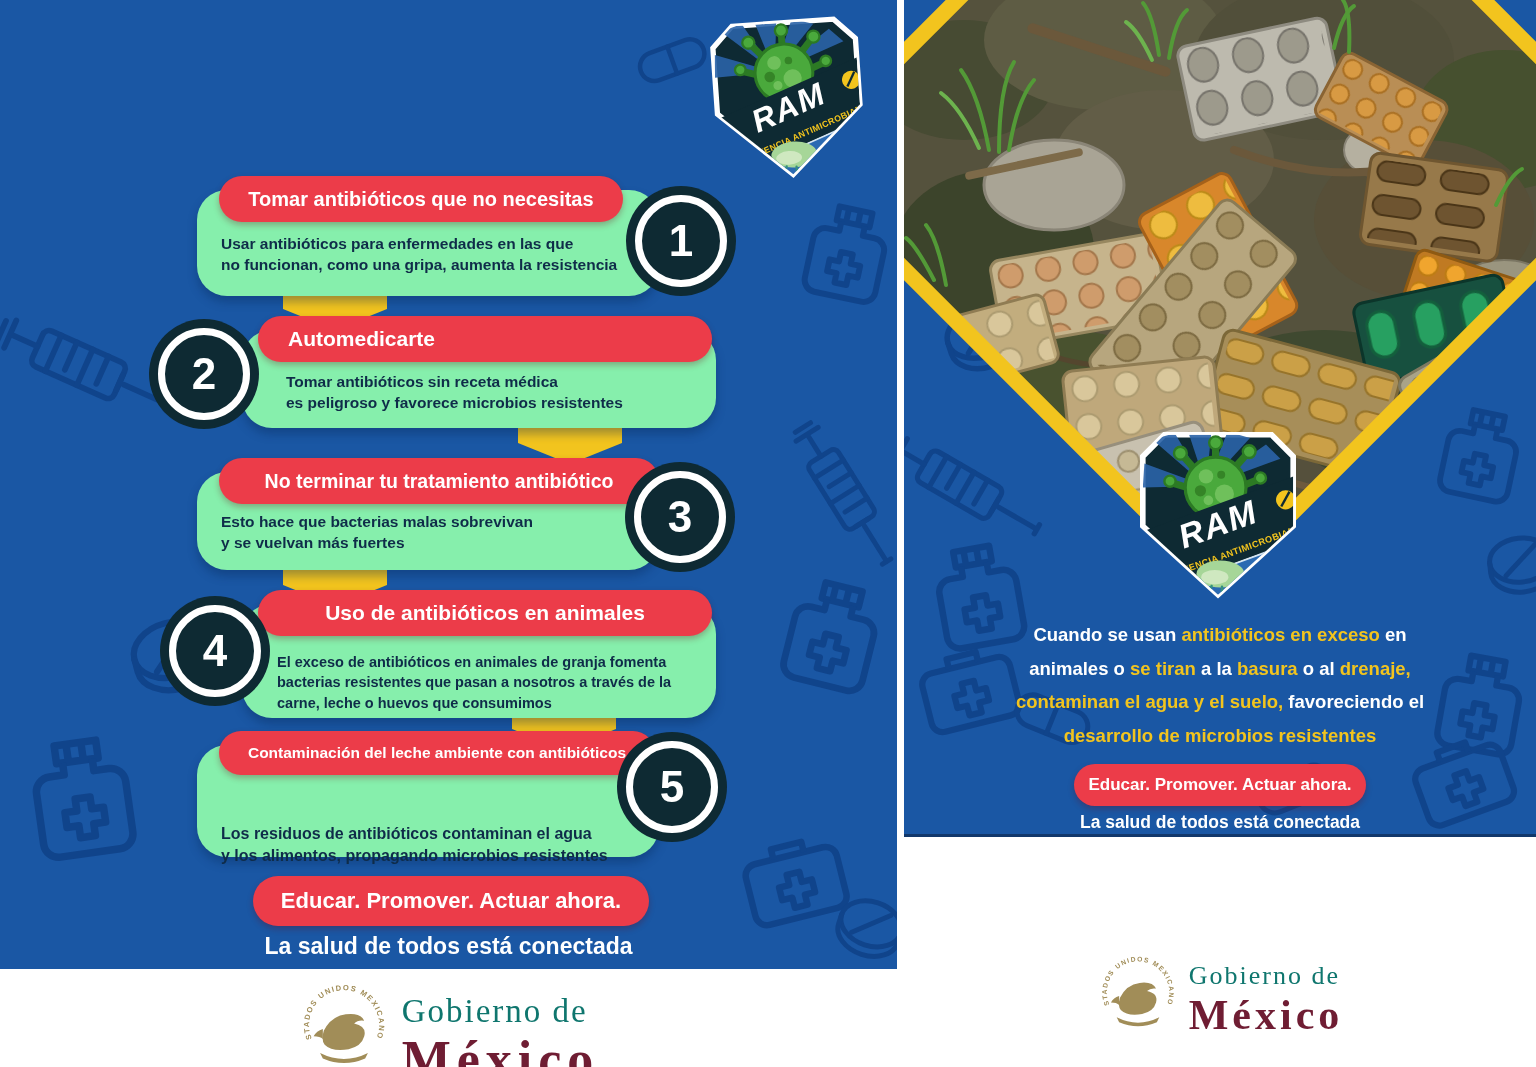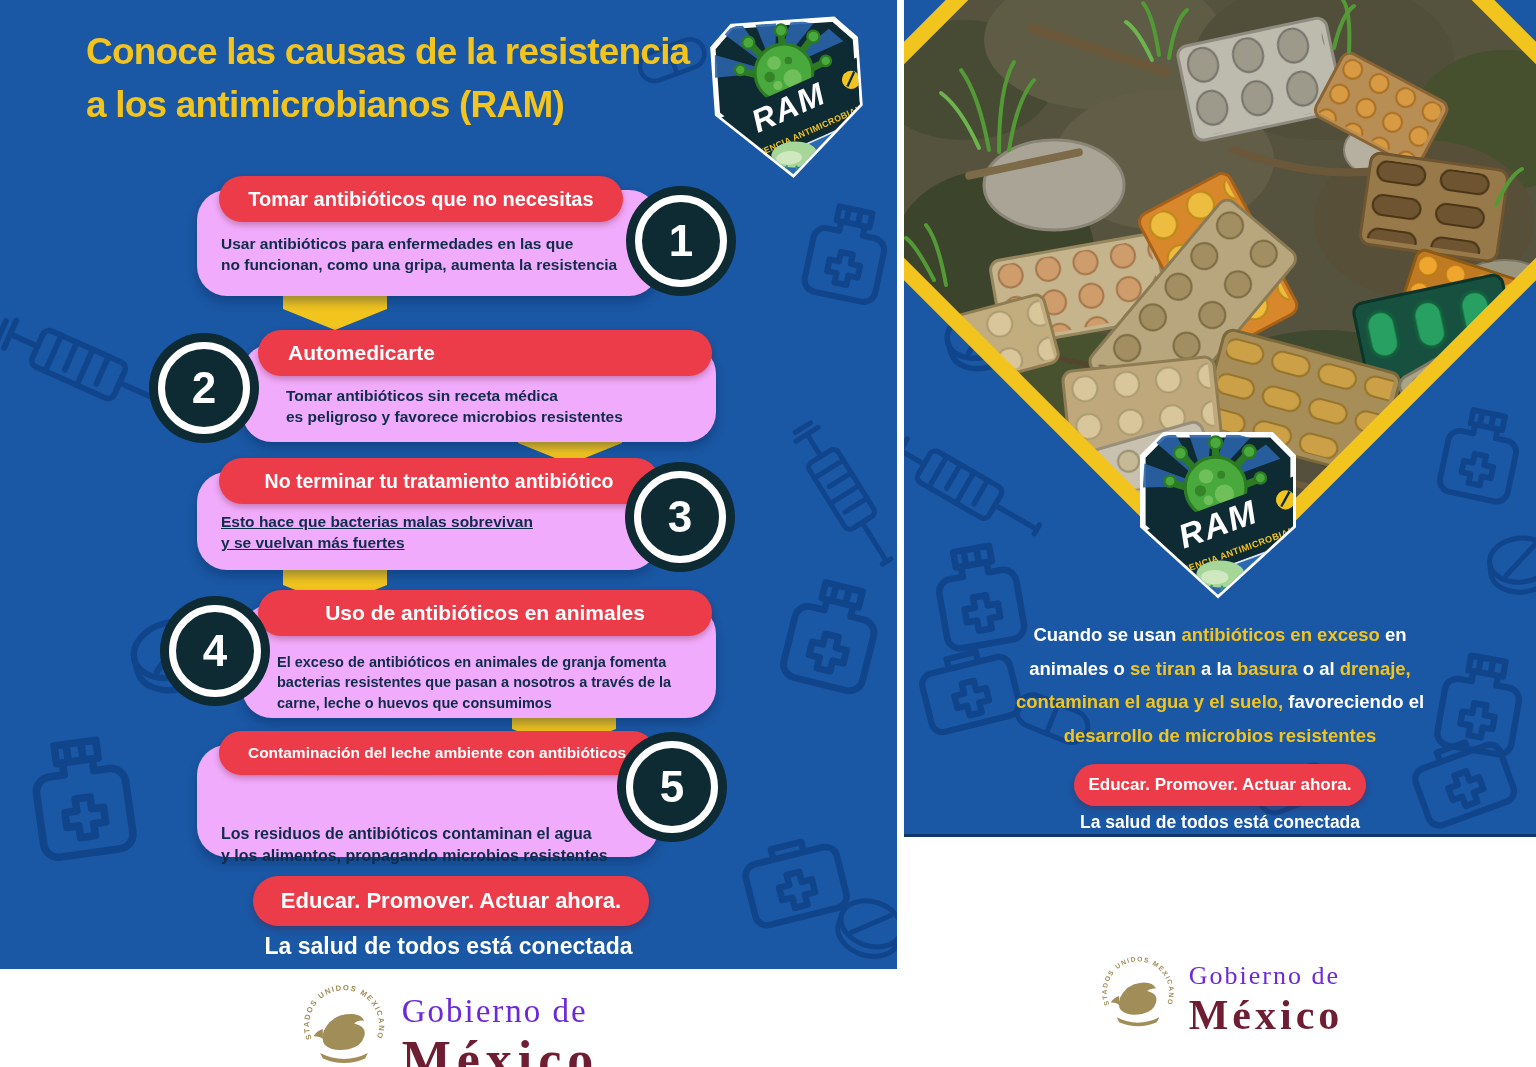--- a/index.html
+++ b/index.html
@@ -19,50 +19,50 @@
   .doodles{position:absolute;left:0;top:0;pointer-events:none;}
 
   
   .title{position:absolute;left:86px;top:26px;width:680px;color:var(--yellow);
          font-size:37px;font-weight:bold;letter-spacing:-0.8px;line-height:1.42;
          white-space:pre-line;}
   .badge{position:absolute;}
   .badge-left{left:712px;top:18px;width:152px;transform:rotate(-4deg);}
   .badge-right{left:234px;top:430px;width:160px;}
 
-  .card{position:absolute;background:#f0abfc;border-radius:30px;z-index:1;
+  .card{position:absolute;background:#86efac;border-radius:30px;z-index:1;
         box-shadow:0 6px 10px rgba(7,38,84,.35);}
   .band{position:absolute;background:var(--red);height:46px;border-radius:26px;
         color:#fff;font-weight:bold;display:flex;align-items:center;justify-content:center;
         box-shadow:0 3px 6px rgba(110,8,18,.3);z-index:2;}
   .band.left-align{justify-content:flex-start;padding-left:30px;}
   .num{position:absolute;width:92px;height:92px;border-radius:50%;background:var(--navy);
        border:7px solid #fff;box-shadow:0 0 0 9px var(--navy);color:#fff;z-index:3;
        font-size:44px;font-weight:bold;display:flex;align-items:center;justify-content:center;}
   .cbody{position:absolute;color:var(--navy-text);font-weight:bold;white-space:pre-line;
          line-height:1.35;}
   .arrow{position:absolute;width:104px;height:38px;background:var(--yellow);z-index:0;
          clip-path:polygon(0 0,100% 0,100% 45%,50% 100%,0 45%);}
 
   .c1{left:197px;top:190px;width:462px;height:106px;}
   .c1 .band{left:22px;top:-14px;width:404px;font-size:20px;}
   .c1 .num{left:438px;top:5px;}
   .c1 .cbody{left:24px;top:44px;font-size:15.5px;}
   .a1{left:283px;top:292px;}
 
-  .c2{left:242px;top:344px;width:474px;height:98px;text-decoration:underline;}
+  .c2{left:242px;top:330px;width:474px;height:98px;text-decoration:underline;}
   .c2 .band{left:16px;top:-14px;width:454px;font-size:21px;}
   .c2 .num{left:-84px;top:-2px;}
   .c2 .cbody{left:44px;top:42px;font-size:15.5px;}
   .a2{left:518px;top:426px;}
 
   .c3{left:197px;top:472px;width:462px;height:98px;}
   .c3 .band{left:22px;top:-14px;width:440px;font-size:19.5px;}
   .c3 .num{left:437px;top:-1px;}
-  .c3 .cbody{left:24px;top:40px;font-size:15.5px;text-decoration:underline;}
+  .c3 .cbody{left:24px;top:40px;font-size:15.5px;}
   .a3{left:283px;top:568px;}
 
   .c4{left:242px;top:604px;width:474px;height:114px;}
   .c4 .band{left:16px;top:-14px;width:454px;font-size:21px;}
   .c4 .num{left:-73px;top:1px;}
   .c4 .cbody{left:20px;top:48px;font-size:14.5px;line-height:1.4;margin-left:15px;}
   .a4{left:512px;top:712px;}
 
   .c5{left:197px;top:745px;width:462px;height:112px;}
   .c5 .band{left:22px;top:-14px;width:436px;height:44px;font-size:15.5px;}
@@ -76,21 +76,21 @@
   .salud{position:absolute;left:0;right:0;text-align:center;color:#fff;font-weight:bold;}
   .salud-left{top:933px;font-size:23px;}
 
   .footer{position:absolute;left:0;right:0;bottom:0;background:#fff;display:flex;
           justify-content:center;align-items:flex-start;}
   .footer-left{top:969px;padding-top:14px;}
   .footer-right{top:837px;padding-top:118px;}
   .seal{width:92px;height:92px;}
   .seal-sm{width:82px;height:82px;}
   .gov{padding-top:10px;margin-left:12px;font-family:"Liberation Serif", serif;}
-  .gov1{color:#6d28d9;letter-spacing:2px;}
+  .gov1{color:#0f766e;letter-spacing:2px;}
   .gov2{color:var(--maroon);font-weight:bold;}
   .footer-left .gov1{font-size:33px;}
   .footer-left .gov2{font-size:52px;letter-spacing:6px;}
   .footer-right .gov{padding-top:6px;margin-left:10px;}
   .footer-right .gov1{font-size:26px;}
   .footer-right .gov2{font-size:42px;letter-spacing:4px;}
 
   
   .blue-right{position:absolute;left:0;top:0;right:0;height:837px;background:var(--blue);
               border-bottom:3px solid #12386b;overflow:hidden;}
@@ -161,22 +161,20 @@
           <use href="#d-bottle"></use>
         </g>
       <g transform="translate(826,406) rotate(58)">
           <use href="#d-syringe"></use>
         </g>
       <g transform="translate(636,58) rotate(-20) scale(0.9)">
           <use href="#d-capsule"></use>
         </g>
     </svg>
 
-    <div class="title">Conoce las causas de la resistencia
-a los antimicrobianos (RAM)</div>
 
     <svg class="badge badge-left" viewBox="0 0 200 212">
       <defs>
           <clipPath id="bclipL">
             <path d="M33,6 L167,6 L194,33 L194,120 L100,206 L6,120 L6,33 Z"></path>
           </clipPath>
         </defs>
       <path d="M33,6 L167,6 L194,33 L194,120 L100,206 L6,120 L6,33 Z" fill="#0e2a33" stroke="#fff" stroke-width="7"></path>
       <g clip-path="url(#bclipL)">
         <g fill="#2b63a8" opacity="0.9">

